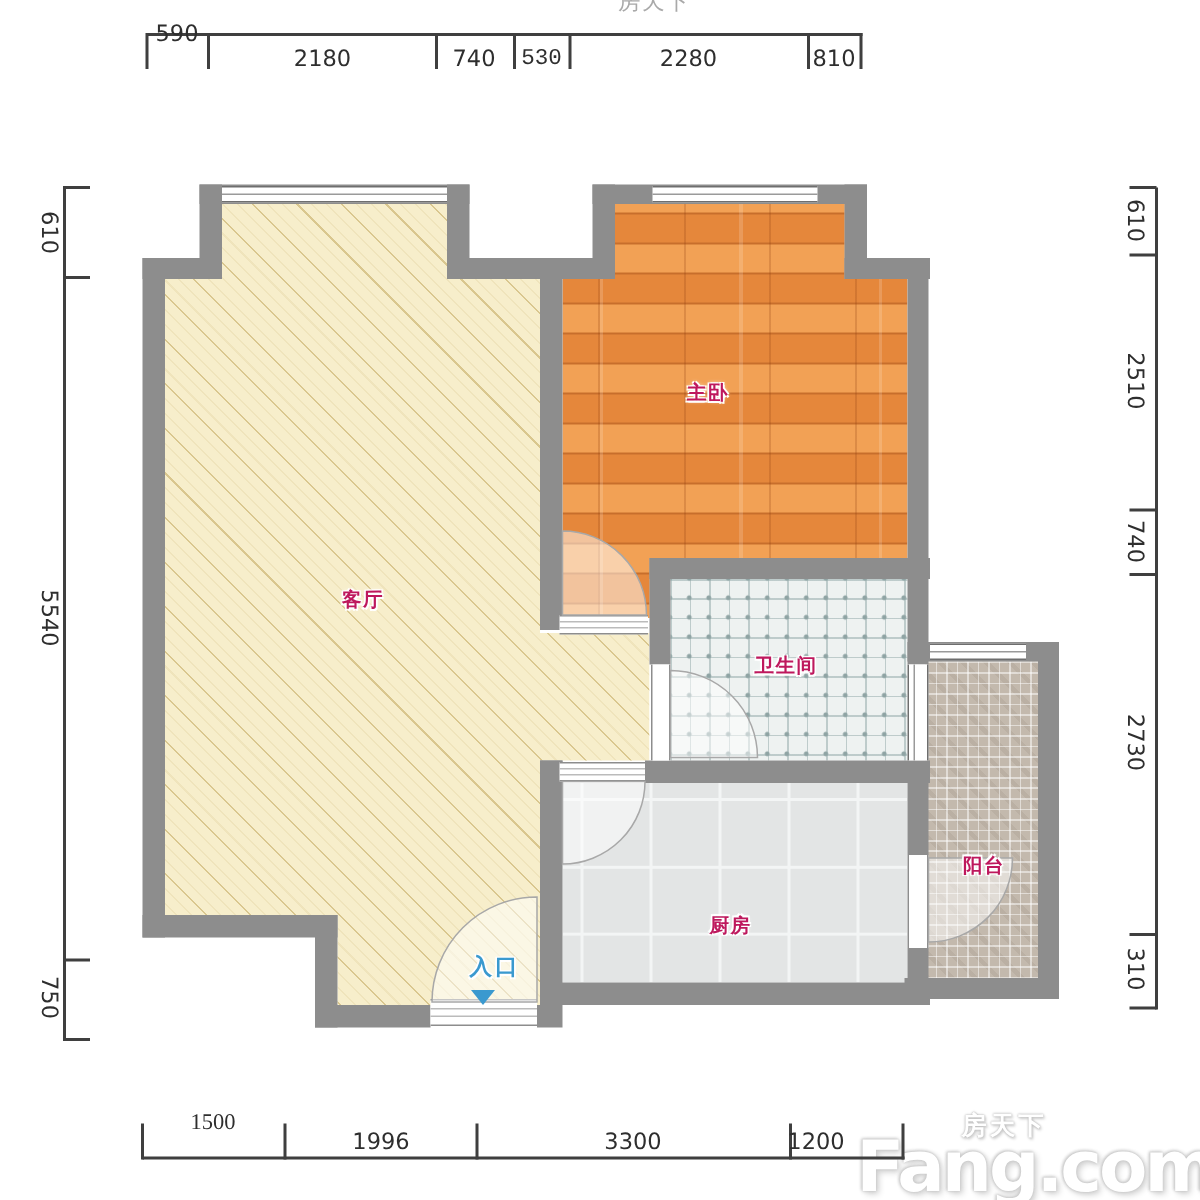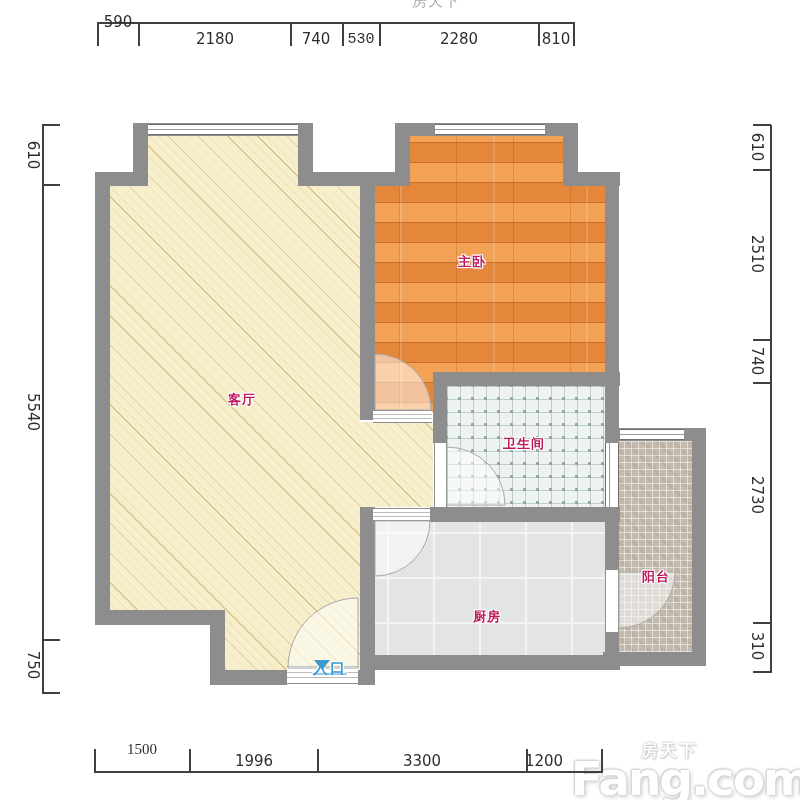--- a/index.html
+++ b/index.html
@@ -139,21 +139,21 @@
     <path class="door-arc" d="M 430 521 A 55 55 0 0 1 375 576 L 375 521 Z"></path>
     <path class="door-arc" d="M 675 572 A 56 56 0 0 1 619 628 L 619 572 Z"></path>
     <path class="door-arc" d="M 288 668 A 70 70 0 0 1 358 598 L 358 668 Z"></path>
   </svg>
 
   <span class="room-label" style="left:242px;top:400px;">客厅</span>
   <span class="room-label" style="left:472px;top:262px;">主卧</span>
   <span class="room-label" style="left:524px;top:444px;">卫生间</span>
   <span class="room-label" style="left:487px;top:592px;margin-top:25px;">厨房</span>
   <span class="room-label" style="left:656px;top:537px;margin-top:40px;">阳台</span>
-  <span id="entrance-label" style="left:330px;top:668px;text-decoration:underline;">入口</span>
+  <span id="entrance-label" style="left:330px;top:645px;">入口</span>
   <div id="entrance-arrow" style="left:322px;top:660px;"></div>
 
   <div>
     <div class="dim-line-h" style="left:98px;top:22px;width:477px;"></div>
     <div class="tick-v" style="left:97px;top:22px;"></div>
     <div class="tick-v" style="left:138px;top:22px;"></div>
     <div class="tick-v" style="left:290px;top:22px;"></div>
     <div class="tick-v" style="left:342px;top:22px;"></div>
     <div class="tick-v" style="left:379px;top:22px;"></div>
     <div class="tick-v" style="left:538px;top:22px;"></div>

